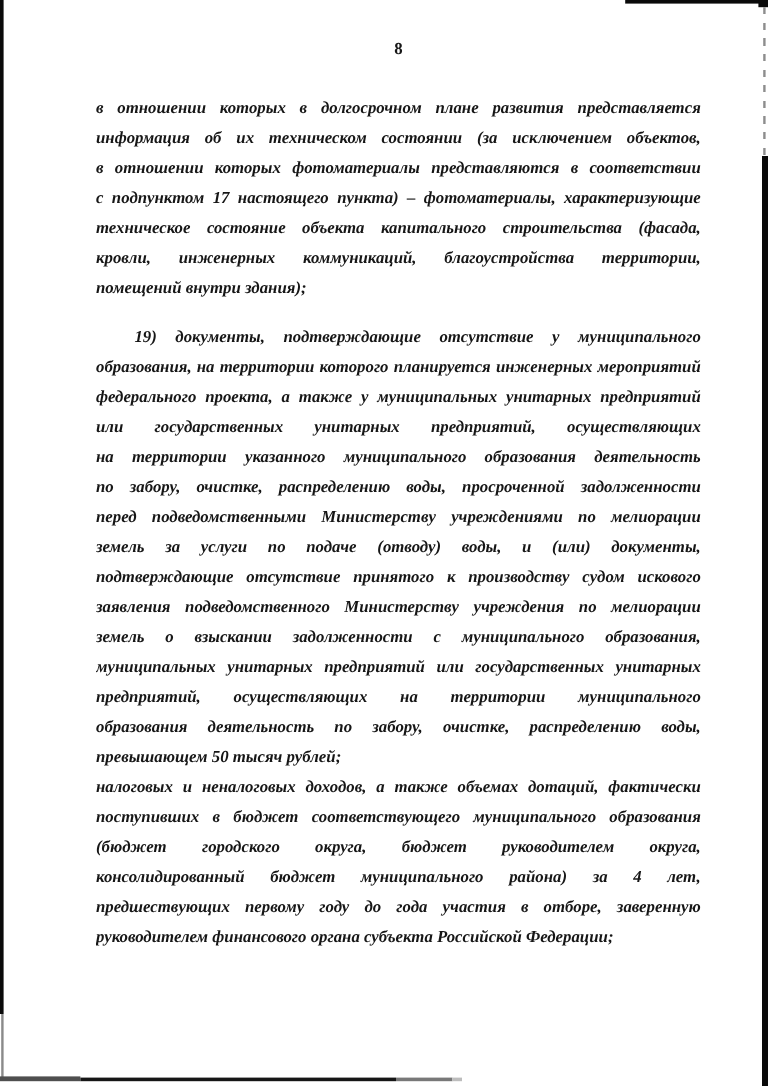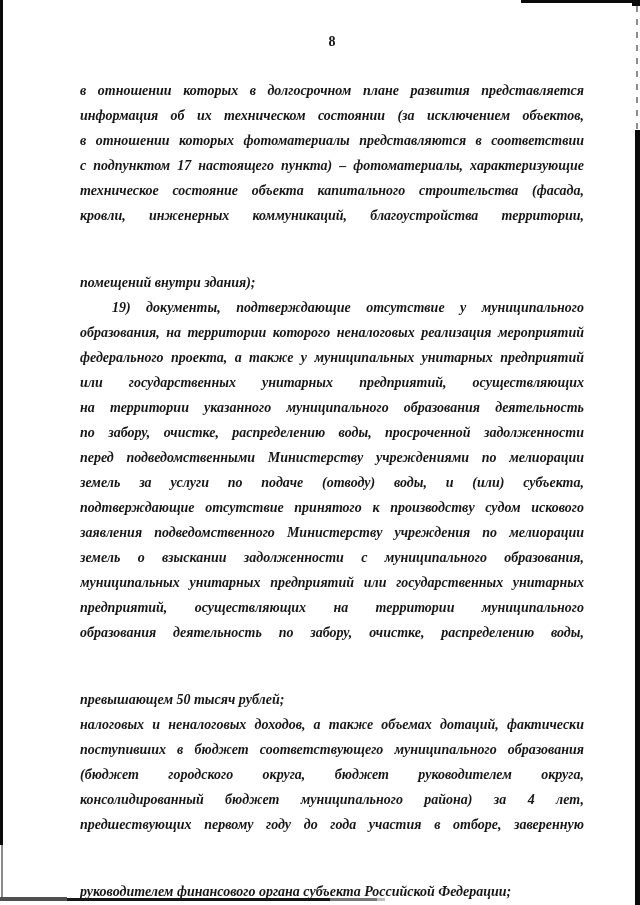--- a/index.html
+++ b/index.html
@@ -43,24 +43,24 @@
   .line{
     height:25px;
     line-height:25px;
     overflow:hidden;
     text-align:justify;
     text-align-last:justify;
     white-space:normal;
   }
   .line.last{
     text-align-last:left;
-    margin-top:42px;
   }
   .line.indent{
     padding-left:32px;
+    margin-top:16px;
   }
   
   .artifact{position:absolute;}
   .left-bar{left:0;top:0;width:3px;height:845px;background:var(--bar);}
   .left-bar-tail{left:1px;top:845px;width:2px;height:53px;background:#8a8a8a;}
   .top-line{left:521px;top:0;width:119px;height:3px;background:var(--bar);}
   .right-corner{left:632px;top:0;width:8px;height:6px;background:var(--bar);}
   .right-dashes{
     left:636px;top:6px;width:2px;height:124px;
     background:repeating-linear-gradient(to bottom,#8d8d8d 0 6px,transparent 6px 13px);
@@ -78,27 +78,27 @@
   <div class="page-number">8</div>
   <div class="text-block">
       <div class="line">в отношении которых в долгосрочном плане развития представляется</div>
       <div class="line">информация об их техническом состоянии (за исключением объектов,</div>
       <div class="line">в отношении которых фотоматериалы представляются в соответствии</div>
       <div class="line">с подпунктом 17 настоящего пункта) – фотоматериалы, характеризующие</div>
       <div class="line">техническое состояние объекта капитального строительства (фасада,</div>
       <div class="line">кровли, инженерных коммуникаций, благоустройства территории,</div>
       <div class="line last">помещений внутри здания);</div>
       <div class="line indent">19) документы, подтверждающие отсутствие у муниципального</div>
-      <div class="line">образования, на территории которого неналоговых реализация мероприятий</div>
+      <div class="line">образования, на территории которого планируется инженерных мероприятий</div>
       <div class="line">федерального проекта, а также у муниципальных унитарных предприятий</div>
       <div class="line">или государственных унитарных предприятий, осуществляющих</div>
       <div class="line">на территории указанного муниципального образования деятельность</div>
       <div class="line">по забору, очистке, распределению воды, просроченной задолженности</div>
       <div class="line">перед подведомственными Министерству учреждениями по мелиорации</div>
-      <div class="line">земель за услуги по подаче (отводу) воды, и (или) субъекта,</div>
+      <div class="line">земель за услуги по подаче (отводу) воды, и (или) документы,</div>
       <div class="line">подтверждающие отсутствие принятого к производству судом искового</div>
       <div class="line">заявления подведомственного Министерству учреждения по мелиорации</div>
       <div class="line">земель о взыскании задолженности с муниципального образования,</div>
       <div class="line">муниципальных унитарных предприятий или государственных унитарных</div>
       <div class="line">предприятий, осуществляющих на территории муниципального</div>
       <div class="line">образования деятельность по забору, очистке, распределению воды,</div>
       <div class="line last">превышающем 50 тысяч рублей;</div>
       <div class="line">налоговых и неналоговых доходов, а также объемах дотаций, фактически</div>
       <div class="line">поступивших в бюджет соответствующего муниципального образования</div>
       <div class="line">(бюджет городского округа, бюджет руководителем округа,</div>

